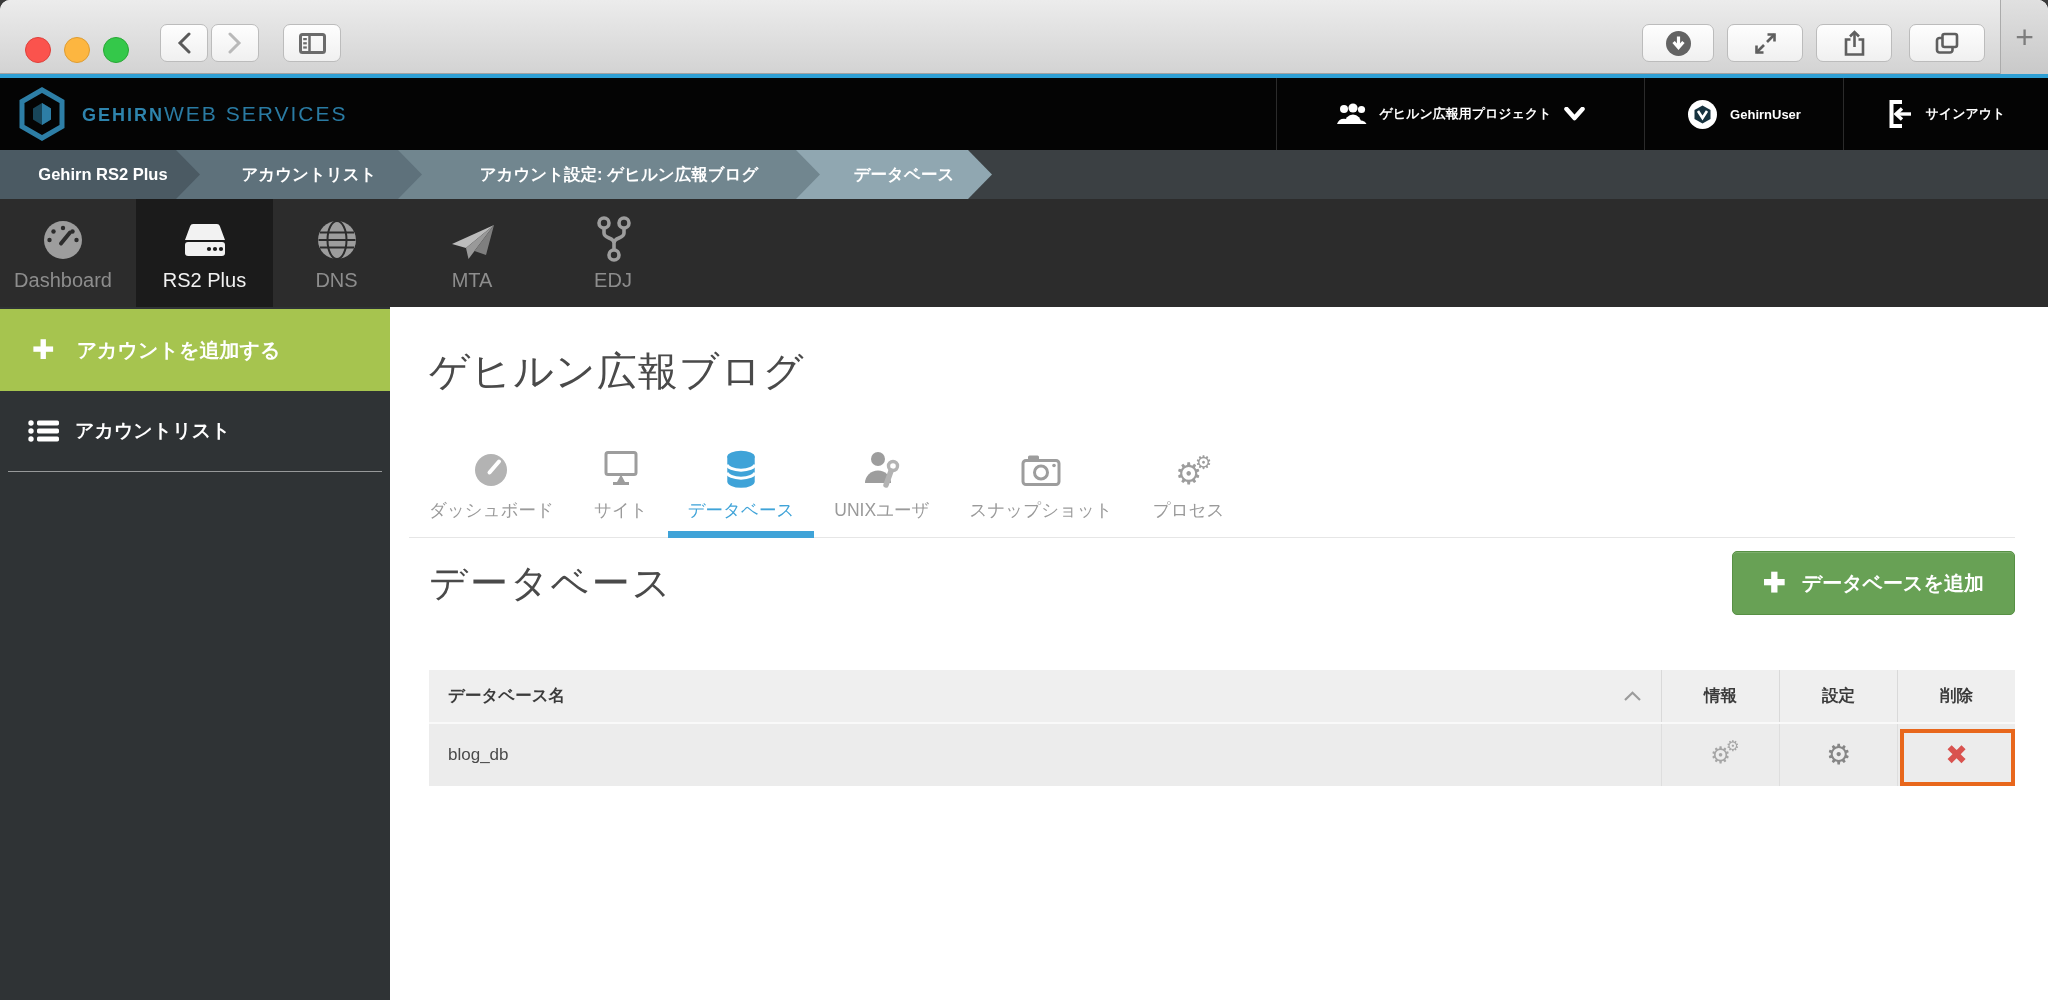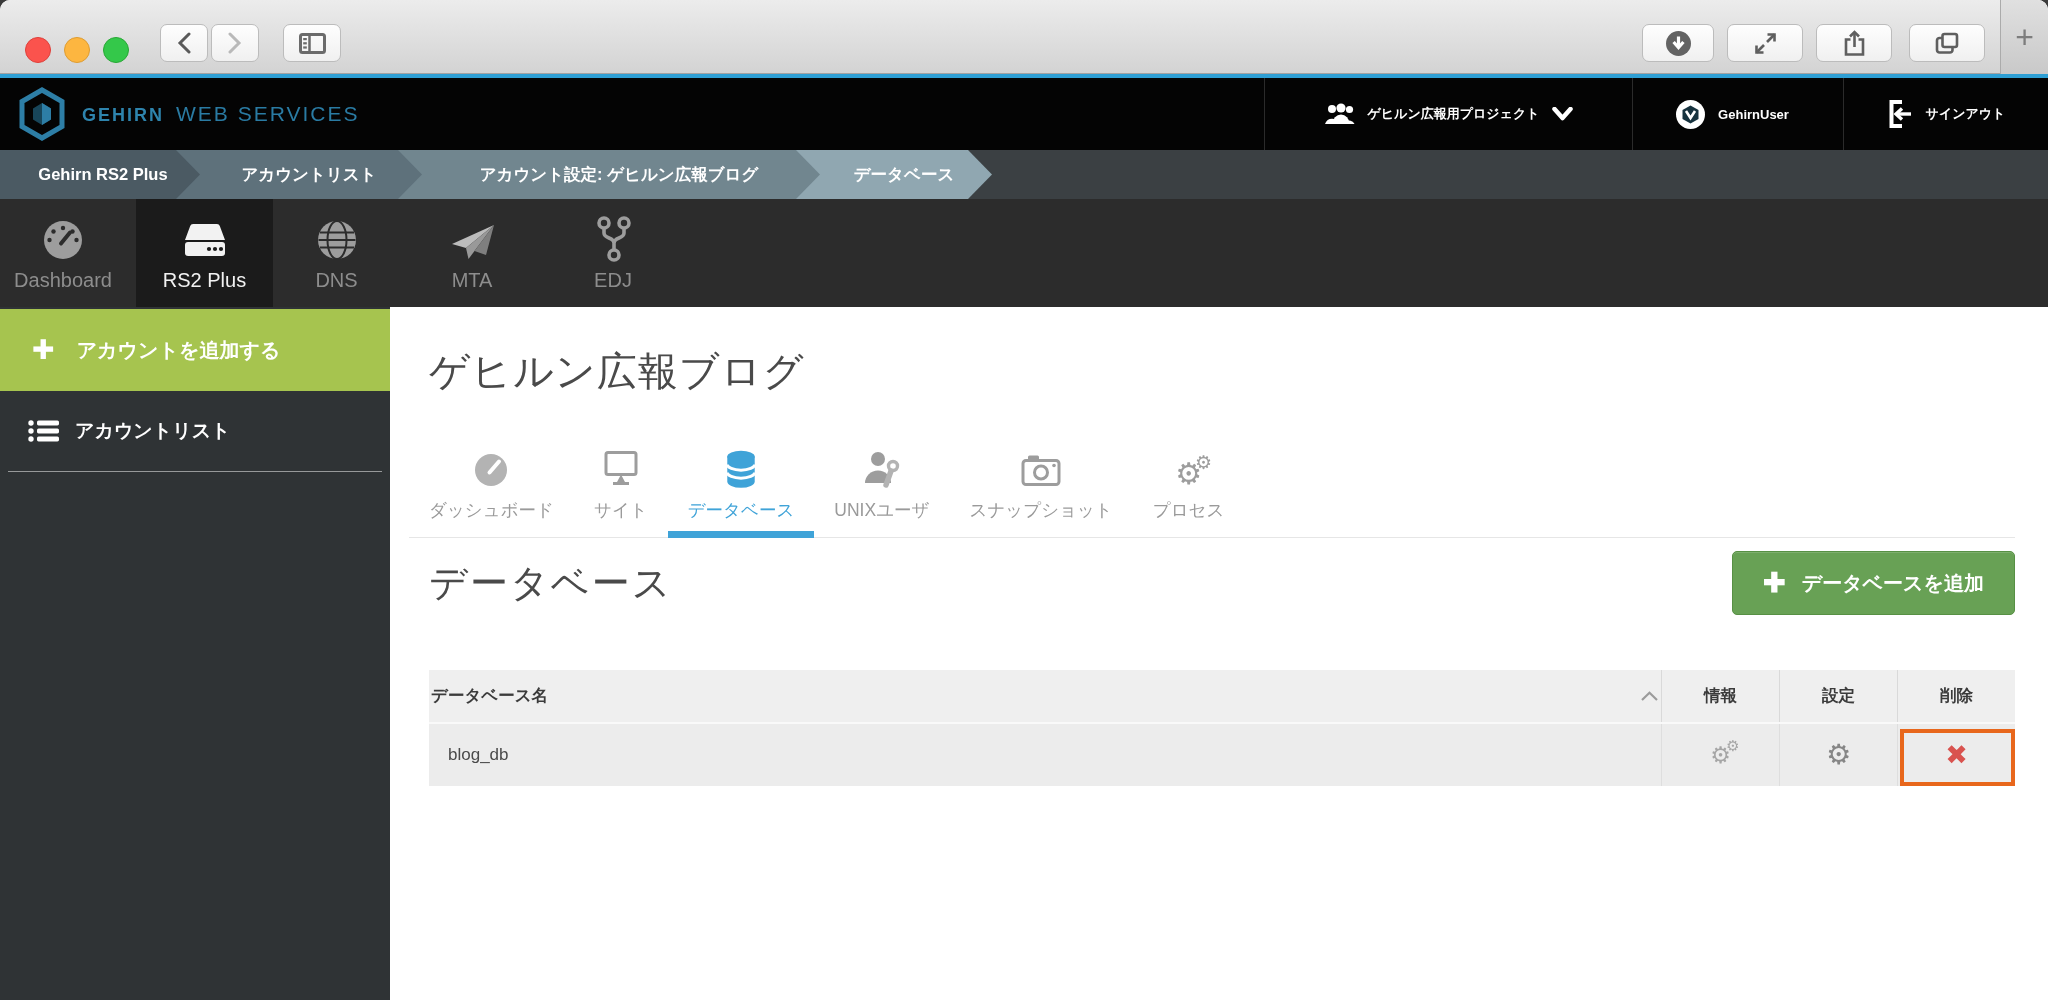--- a/index.html
+++ b/index.html
@@ -20,25 +20,25 @@
   .btn-download{left:1642px;width:72px;}
   .btn-fullscreen{left:1727px;width:76px;}
   .btn-share{left:1816px;width:76px;}
   .btn-tabs{left:1909px;width:76px;}
   .newtab{position:absolute;right:0;top:0;width:47px;height:74px;background:linear-gradient(#e0e0e0,#c9c9c9);border-left:1px solid #ababab;display:flex;align-items:center;justify-content:center;font-size:32px;font-weight:300;color:#7d7d7d;border-radius:0 10px 0 0;}
 
   
   .app-header{height:76px;box-sizing:border-box;background:#040404;border-top:4px solid #2e9fd4;display:flex;align-items:stretch;}
   .brand{display:flex;align-items:center;padding-left:18px;gap:16px;margin-right:auto;}
   .brand-name{color:#2e84ad;font-size:18px;font-weight:700;letter-spacing:2px;}
-  .brand-suffix{color:#2a7ba3;font-size:21px;font-weight:400;letter-spacing:2px;margin-left:12px;}
+  .brand-suffix{color:#2a7ba3;font-size:21px;font-weight:400;letter-spacing:2px;}
   .hdr-item{display:flex;align-items:center;justify-content:center;gap:12px;border-left:1px solid #2b2b2b;color:#fff;font-size:13px;font-weight:700;box-sizing:border-box;}
   .hdr-project{width:368px;}
   .hdr-user{width:199px;}
-  .hdr-signout{width:205px;margin-left:12px;}
+  .hdr-signout{width:205px;}
 
   
   .breadcrumb{position:relative;height:49px;background:#3b4043;}
   .crumb{position:absolute;top:0;height:49px;display:flex;align-items:center;justify-content:center;padding-left:20px;box-sizing:border-box;color:#fff;font-size:16.5px;font-weight:600;clip-path:polygon(0 0,calc(100% - 24px) 0,100% 50%,calc(100% - 24px) 100%,0 100%);}
   .crumb1{left:0;width:200px;z-index:4;background:#4b5a63;padding-left:6px;}
   .crumb2{left:176px;width:246px;z-index:3;background:#5e717b;}
   .crumb3{left:398px;width:422px;z-index:2;background:#71868f;}
   .crumb4{left:796px;width:196px;z-index:1;background:#90a7b1;}
 
   
@@ -70,21 +70,21 @@
   .tab.active::after{content:"";position:absolute;left:0;right:0;bottom:-1px;height:7px;background:#3fa3d8;}
   .gear-duo-tab{position:relative;color:#9d9d9d;font-size:30px;line-height:1;}
   .gear-duo-tab .g2{position:absolute;font-size:19px;right:-10px;top:-6px;}
 
   .section-head{display:flex;align-items:center;justify-content:space-between;margin-top:13px;height:64px;}
   .section-title{margin:0;font-size:38px;font-weight:500;color:#4a4a4a;letter-spacing:2px;}
   .add-db-btn{height:64px;box-sizing:border-box;display:flex;align-items:center;gap:16px;padding:0 30px;background:#68a155;border:1px solid #579044;border-radius:5px;color:#fff;font-size:20px;font-weight:700;box-shadow:inset 0 1px 0 rgba(255,255,255,.15);}
 
   .db-table{margin-top:55px;}
   .thead{display:flex;height:52px;background:#efefef;align-items:stretch;font-size:16.5px;font-weight:700;color:#3b3b3b;}
-  .th-name{flex:1;display:flex;align-items:center;padding:0 2px;}
+  .th-name{flex:1;display:flex;align-items:center;padding:0 19px;}
   .sort{margin-left:auto;display:flex;align-items:center;}
   .th-action{width:118px;box-sizing:border-box;border-left:1px solid #d9d9d9;display:flex;align-items:center;justify-content:center;}
   .trow{display:flex;height:62px;background:#ececec;border-top:2px solid #f9f9f9;align-items:stretch;font-size:17px;color:#4a4a4a;}
   .td-name{flex:1;display:flex;align-items:center;padding:0 19px;}
   .td-action{width:118px;box-sizing:border-box;border-left:1px solid #dedede;display:flex;align-items:center;justify-content:center;position:relative;}
   .gear-single{color:#868686;font-size:28px;line-height:1;}
   .gear-duo{position:relative;color:#a6a6a6;font-size:23px;line-height:1;}
   .gear-duo .g2{position:absolute;font-size:15px;right:-9px;top:-6px;}
   .delete-x{color:#d9534f;font-size:27px;font-weight:700;line-height:1;}
   .click-highlight{position:absolute;top:5px;left:2px;right:0;bottom:0;border:4px solid #e8671c;box-sizing:border-box;}

